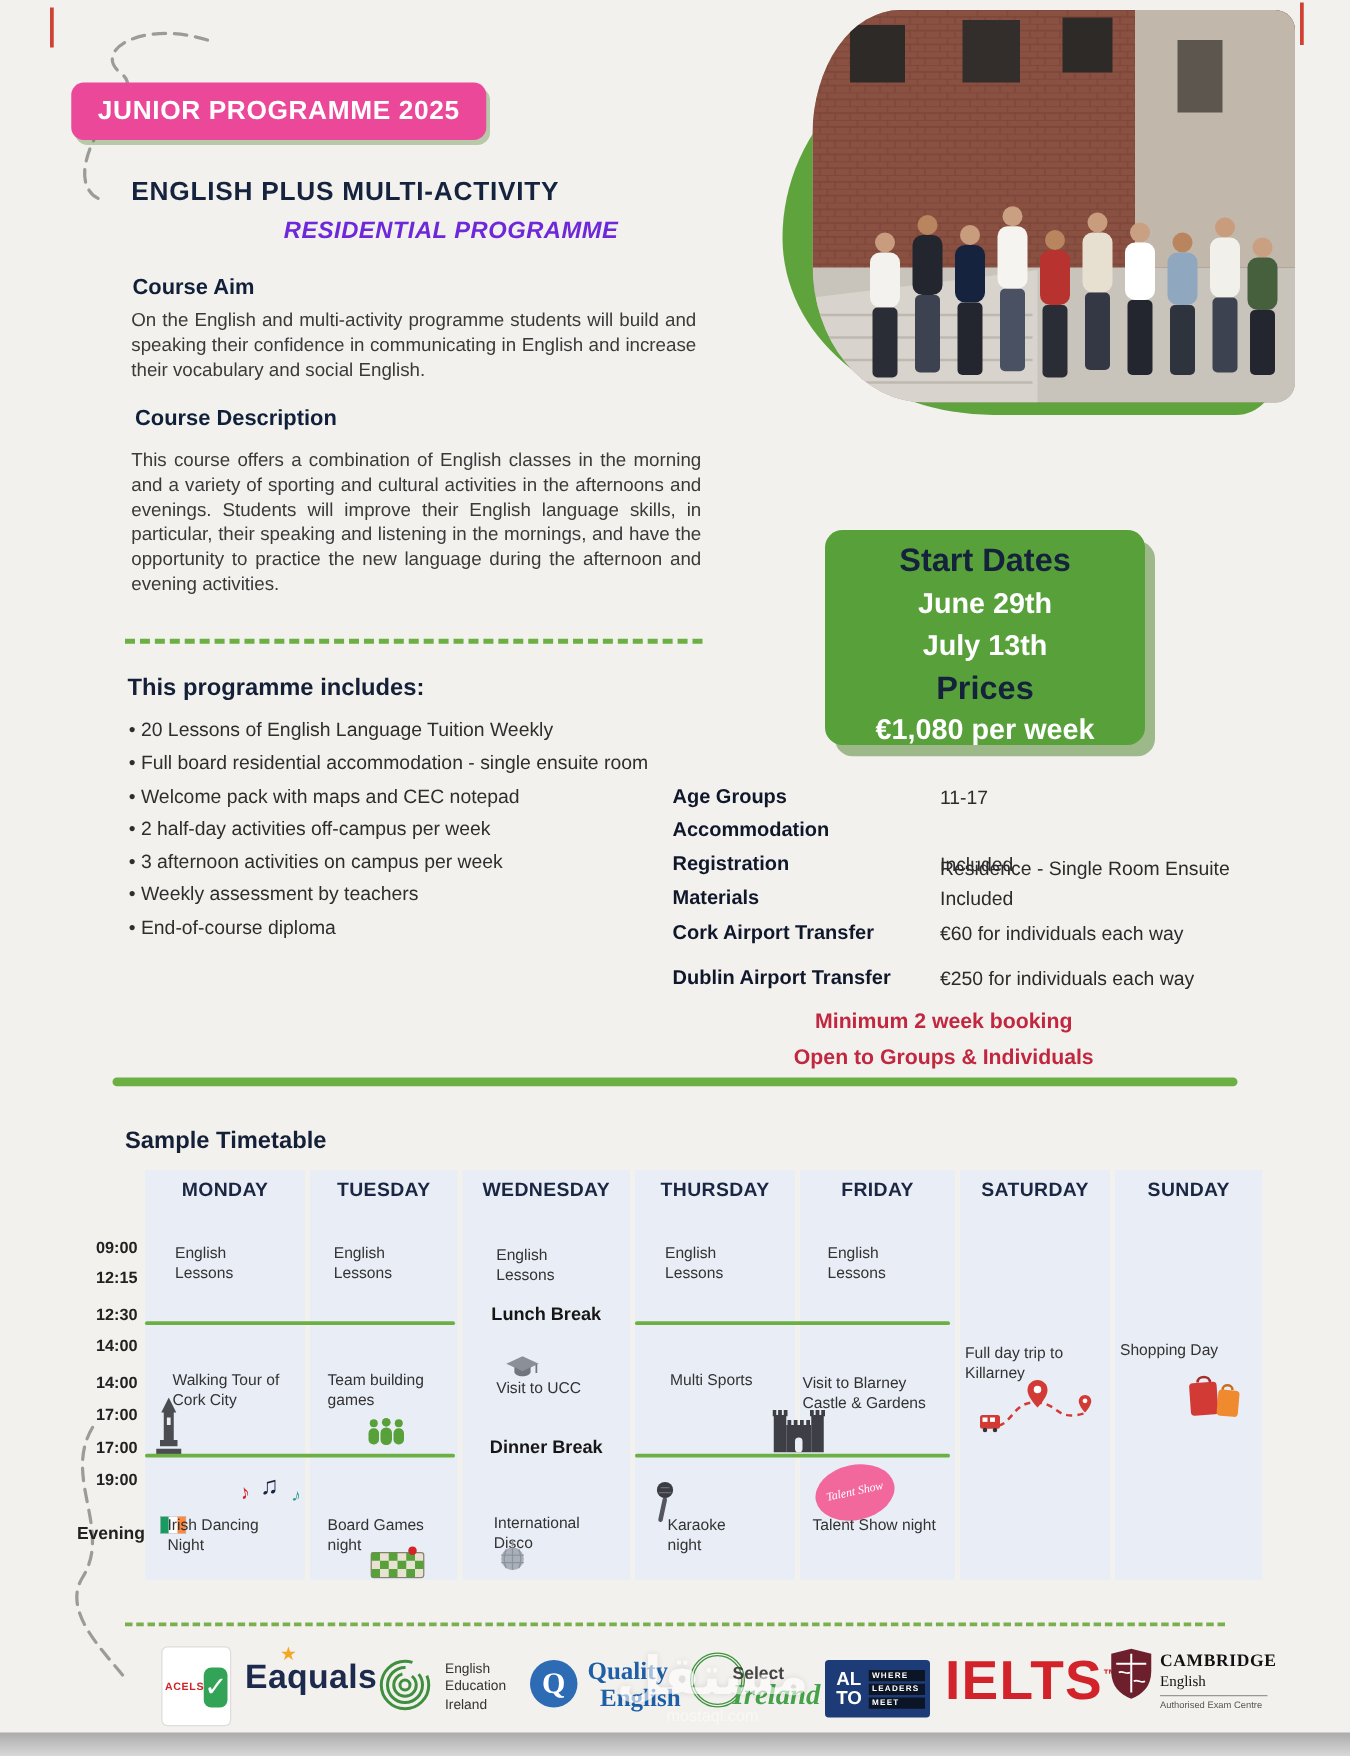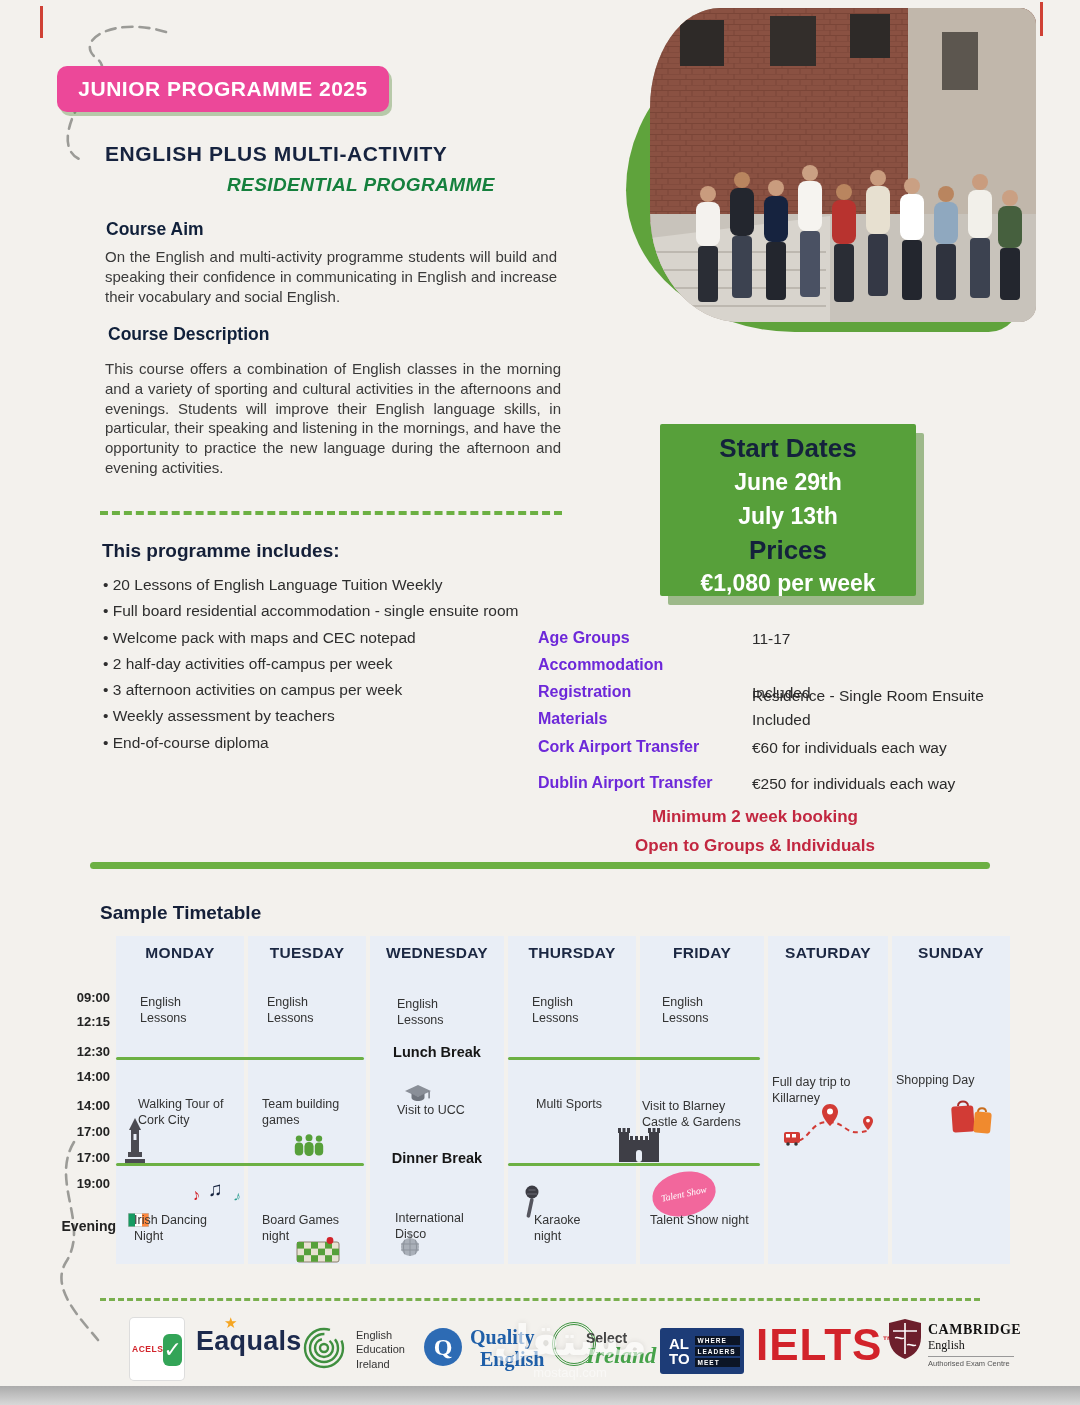--- a/index.html
+++ b/index.html
@@ -7,40 +7,40 @@
   .page{position:relative;width:1080px;height:1405px;margin:0 auto;background:#f3f1ed;
         font-family:"Liberation Sans","DejaVu Sans",sans-serif;overflow:hidden;color:#333}
   .abs{position:absolute}
 
   
   .crop{background:#cf4135}
   .badge{background:#ec4899;border-radius:10px;display:flex;align-items:center;justify-content:center;
          box-shadow:3px 4px 0 rgba(73,125,42,.35)}
   .badge span{color:#fff;font-weight:800;font-size:21px;letter-spacing:.5px}
   .title{font-size:21px;font-weight:800;color:#16233f;letter-spacing:.6px}
-  .subtitle{font-size:19px;font-weight:800;font-style:italic;color:#15803d;letter-spacing:.4px}
+  .subtitle{font-size:19px;font-weight:800;font-style:italic;color:#6d28d9;letter-spacing:.4px}
   .h-sec{font-size:17.5px;font-weight:700;color:#10203a}
   .body-p{font-size:15px;line-height:1.32;color:#3a3a3a;text-align:justify}
   .dash-div{border-top:4px dashed #6cb043}
   .inc-head{font-size:19px;font-weight:800;color:#141f38}
   .inc-list{list-style:none}
   .inc-list li{font-size:15.5px;line-height:26.3px;color:#2e2e2e}
   .inc-list li::before{content:"• ";color:#2e2e2e}
 
   
   .photo-blob{background:#5fa33c;border-radius:48% 30px 36px 46% / 58% 30px 40px 50%}
   .photo{border-radius:70px 16px 16px 90px / 100px 16px 16px 110px;overflow:hidden;background:#a9988c}
 
   
-  .offer{background:#57a03a;border-radius:2px;text-align:center;box-shadow:8px 9px 0 rgba(72,130,40,.5)}
+  .offer{background:#57a03a;border-radius:14px;text-align:center;box-shadow:8px 9px 0 rgba(72,130,40,.5)}
   .offer .big{font-size:26px;font-weight:800;color:#14223c;line-height:1.25}
   .offer .wt{font-size:23px;font-weight:700;color:#fff;line-height:1.5}
 
   
-  .d-label{font-size:16px;font-weight:700;color:#6d28d9}
+  .d-label{font-size:16px;font-weight:700;color:#0f172a}
   .d-value{font-size:15.5px;color:#2b2b2b}
   .red-line{font-size:17px;font-weight:800;color:#c22740;text-align:center}
   .green-bar{background:#6cb043;border-radius:4px}
 
   
   .tt-head{font-size:19px;font-weight:800;color:#141f38}
   .strip{position:absolute;top:936px;height:328px;background:#e9eef6}
   .day{position:absolute;top:944px;font-size:15.5px;font-weight:800;color:#1b2742;text-align:center;letter-spacing:.3px}
   .tlabel{position:absolute;width:46px;left:64px;text-align:right;font-size:13px;font-weight:700;color:#222}
   .cell{position:absolute;font-size:12.5px;line-height:1.3;color:#333;}

